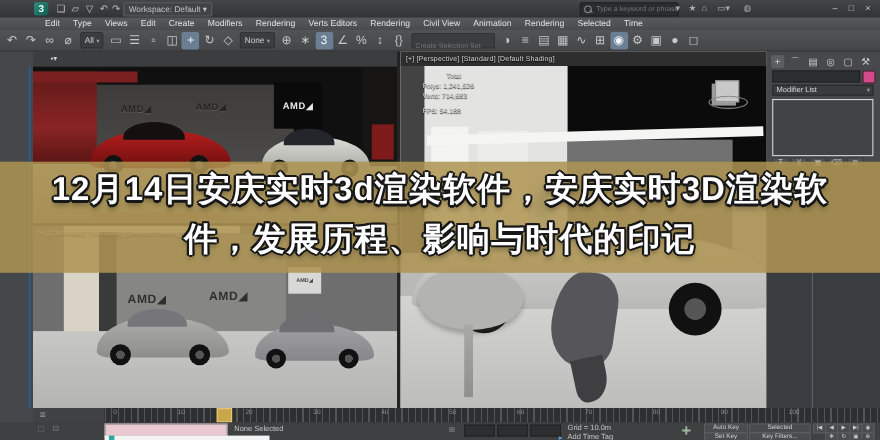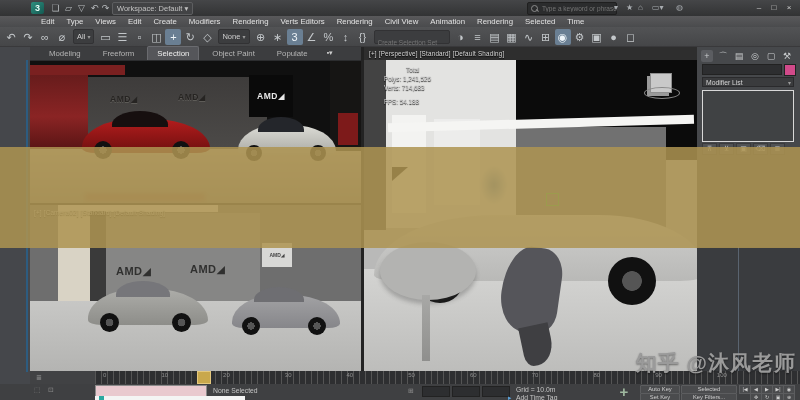--- a/index.html
+++ b/index.html
@@ -253,28 +253,20 @@
         <span class="tb-icon">⊞</span>
         <span class="tb-icon hl">◉</span>
         <span class="tb-icon">⚙</span>
         <span class="tb-icon">▣</span>
         <span class="tb-icon">●</span>
         <span class="tb-icon">◻</span>
       </span>
   </div>
 
   <div id="ribbon" class="abs">
-    <span style="display:flex;gap:4px;align-items:flex-end">
-
-    <span class="tab">Modeling</span>
-        <span class="tab">Freeform</span>
-        <span class="tab active">Selection</span>
-        <span class="tab">Object Paint</span>
-        <span class="tab">Populate</span>
-      </span>
     <span id="ribbon-collapse">▪▾</span>
   </div>
 
   <div id="left-strip" class="abs">
     <div class="blue"></div>
   </div>
 
   <div id="vp-tl" class="abs">
     <div class="abs tl-wall"></div>
     <div class="abs tl-redwall"></div>
@@ -430,17 +422,18 @@
     <span class="play-icon" style="left:772px;top:1px">▶|</span>
     <span class="play-icon" style="left:783px;top:1px">◉</span>
     <span class="play-icon" style="left:750px;top:9px">✥</span>
     <span class="play-icon" style="left:761px;top:9px">↻</span>
     <span class="play-icon" style="left:772px;top:9px">▣</span>
     <span class="play-icon" style="left:783px;top:9px">⊕</span>
   </div>
 
   <div id="overlay-band" class="abs"></div>
   <div id="overlay-text" class="abs">
-  </div>
-
-  <div id="watermark" class="abs">知乎 @沐风老师</div>
+    <div>12月14日安庆实时3d渲染软件，安庆实时3D渲染软</div>
+    <div>件，发展历程、影响与时代的印记</div>
+  </div>
+
 
 </div>
 
 </body></html>

